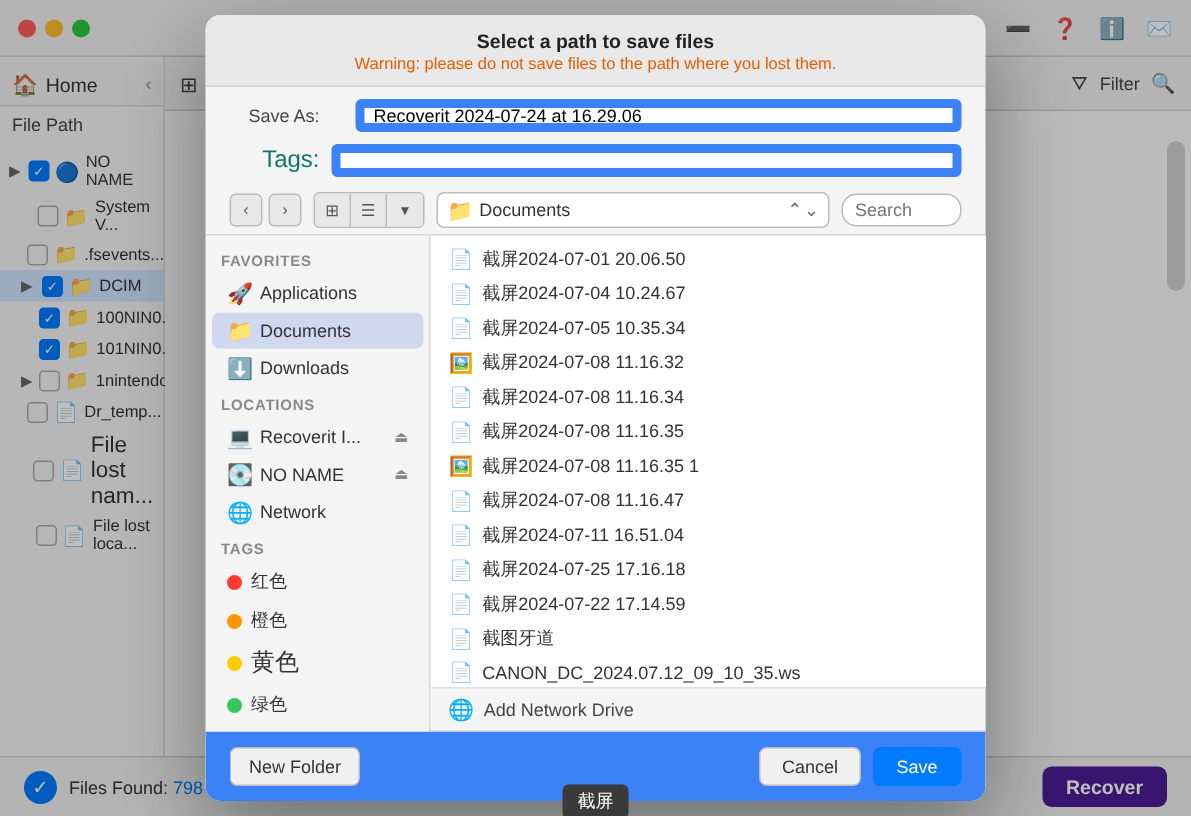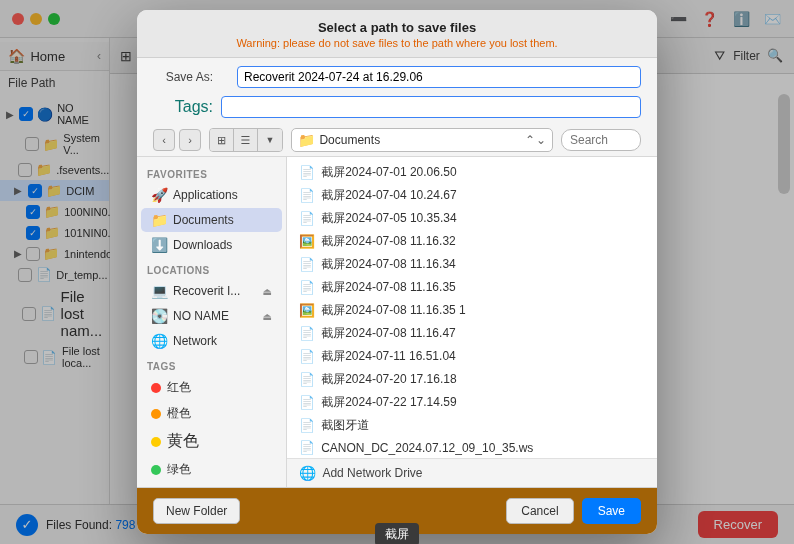--- a/index.html
+++ b/index.html
@@ -118,28 +118,28 @@
       background: #f0f0f0;
       border-top: 1px solid #d0d0d0;
       display: flex;
       align-items: center;
       padding: 0 16px;
       font-size: 12px;
       color: #333;
     }
     .recover-btn {
       margin-left: auto;
-      background: #ef4444;
+      background: #4c1d95;
       color: white;
       border: none;
       border-radius: 6px;
       padding: 6px 16px;
       font-size: 13px;
       cursor: pointer;
-      font-weight: 400;
+      font-weight: 700;
     }
 
     
     .modal-overlay {
       position: absolute;
       top: 0; left: 0; right: 0; bottom: 0;
       background: rgba(0,0,0,0.25);
       display: flex;
       align-items: center;
       justify-content: center;
@@ -181,21 +181,21 @@
     }
     .modal-saveas-label {
       font-size: 12px;
       color: #444;
       width: 60px;
       text-align: right;
     }
     .modal-saveas-input {
       flex: 1;
       height: 22px;
-      border: 1px solid #3b82f6;
+      border: 6px solid #3b82f6;
       border-radius: 4px;
       padding: 0 6px;
       font-size: 12px;
       background: white;
       outline: none;
     }
 
     .modal-tags-row {
       display: flex;
       align-items: center;
@@ -376,21 +376,21 @@
       border-top: 1px solid #e0e0e0;
       background: #f4f4f4;
     }
 
     
     .modal-footer {
       display: flex;
       align-items: center;
       padding: 10px 16px;
       border-top: 1px solid #d0d0d0;
-      background: #a16207;
+      background: #3b82f6;
       gap: 8px;
     }
 
     .modal-new-folder-btn {
       height: 26px;
       padding: 0 12px;
       border: 1px solid #bbb;
       border-radius: 5px;
       background: #f0f0f0;
       font-size: 12px;
@@ -781,21 +781,21 @@
           <div class="modal-file-item">
             <span class="modal-file-icon">📄</span>
             <span style="font-size:12px;">截屏2024-07-08 11.16.47</span>
           </div>
           <div class="modal-file-item">
             <span class="modal-file-icon">📄</span>
             <span style="font-size:12px;">截屏2024-07-11 16.51.04</span>
           </div>
           <div class="modal-file-item">
             <span class="modal-file-icon">📄</span>
-            <span style="font-size:12px;">截屏2024-07-20 17.16.18</span>
+            <span style="font-size:12px;">截屏2024-07-25 17.16.18</span>
           </div>
           <div class="modal-file-item">
             <span class="modal-file-icon">📄</span>
             <span style="font-size:12px;">截屏2024-07-22 17.14.59</span>
           </div>
           <div class="modal-file-item">
             <span class="modal-file-icon">📄</span>
             <span style="font-size:12px;">截图牙道</span>
           </div>
           <div class="modal-file-item">

